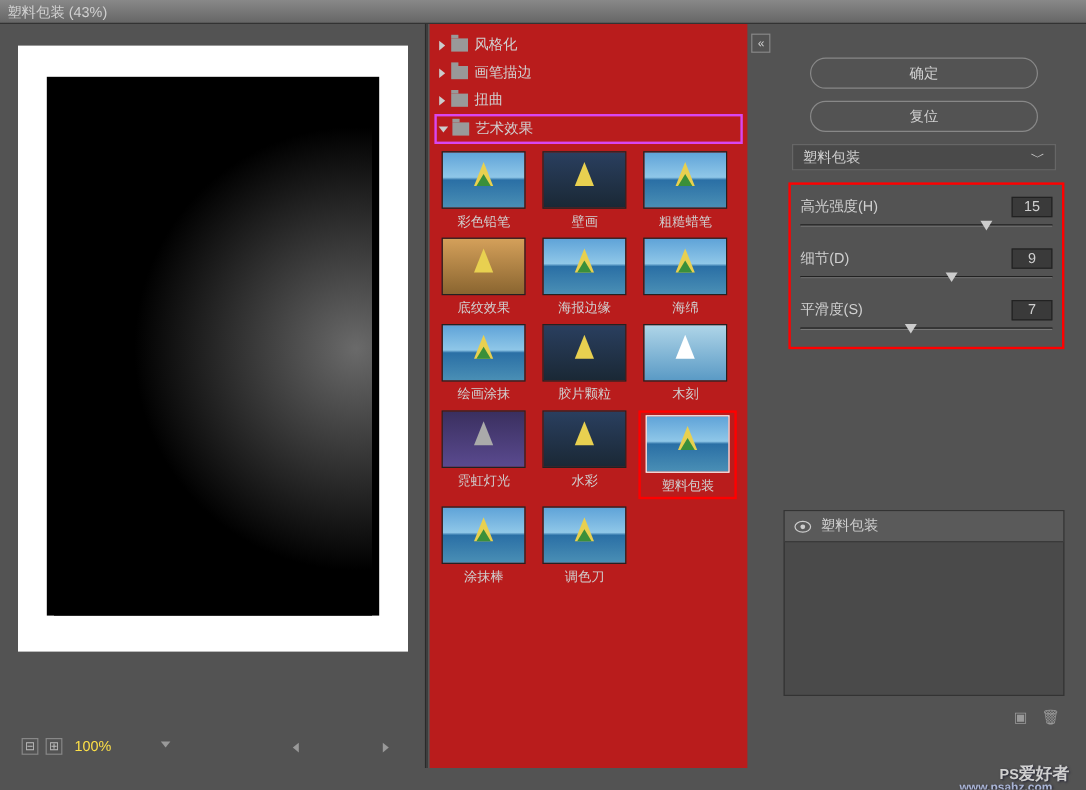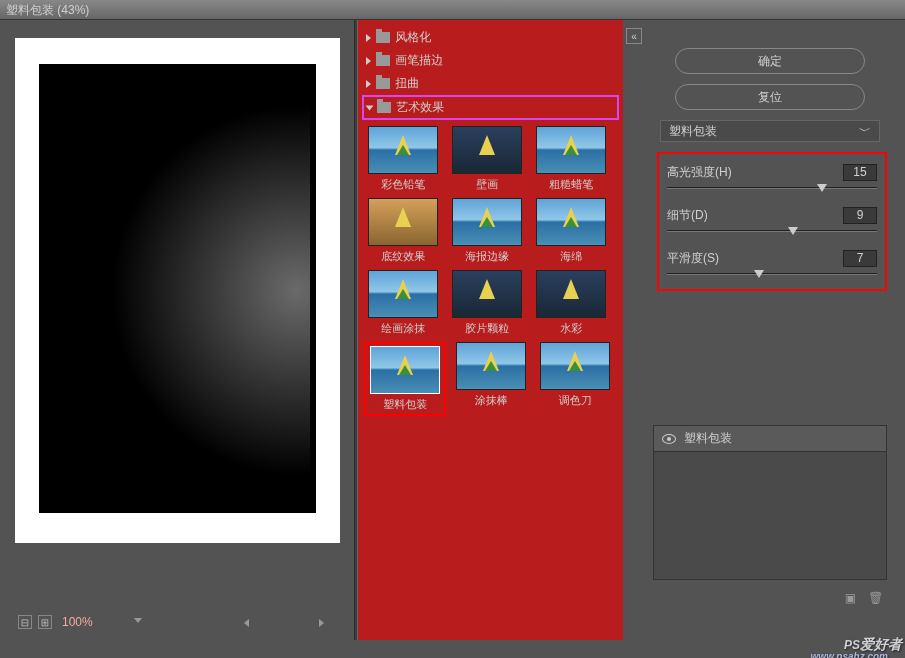--- a/index.html
+++ b/index.html
@@ -4,21 +4,21 @@
 <style>
 *{margin:0;padding:0;box-sizing:border-box;font-family:"Microsoft YaHei",sans-serif;font-size:12px;color:#d0d0d0;}
 body{background:#535353;width:905px;height:658px;overflow:hidden;position:relative;}
 .titlebar{height:20px;background:linear-gradient(#888,#666);padding:2px 6px;color:#222;font-size:11px;border-bottom:1px solid #333;}
 .main{display:flex;height:620px;}
 .preview-panel{width:358px;background:#535353;position:relative;padding:10px;}
 .preview-img{width:325px;height:505px;margin:8px auto 0;background:#fff;position:relative;overflow:hidden;}
 .preview-inner{position:absolute;inset:12px;background:#000;}
 .zoom-bar{position:absolute;bottom:10px;left:18px;display:flex;align-items:center;gap:6px;}
 .zb{width:14px;height:14px;border:1px solid #888;display:flex;align-items:center;justify-content:center;font-size:10px;color:#bbb;cursor:pointer;}
-.zoom-val{width:70px;padding:1px 4px;color:#fca5a5;}
+.zoom-val{width:70px;padding:1px 4px;color:#fde047;}
 .tri{width:0;height:0;border-top:4px solid transparent;border-bottom:4px solid transparent;}
 .tri-r{border-left:5px solid #999;}
 .tri-d{border-left:4px solid transparent;border-right:4px solid transparent;border-top:5px solid #999;}
 .scroll-h{position:absolute;bottom:10px;right:30px;width:80px;height:14px;display:flex;align-items:center;justify-content:space-between;}
 .divider{width:4px;background:#3d3d3d;border-left:1px solid #2a2a2a;border-right:1px solid #666;cursor:col-resize;}
 .gallery-panel{width:268px;background:#b91c1c;padding:6px 4px;overflow:hidden;}
 .cat{display:flex;align-items:center;gap:5px;padding:3px 4px;cursor:pointer;}
 .cat .arr{width:0;height:0;border-top:4px solid transparent;border-bottom:4px solid transparent;border-left:5px solid #ccc;}
 .cat.open .arr{transform:rotate(90deg);}
 .cat .folder{width:14px;height:11px;background:#999;position:relative;}
@@ -46,21 +46,21 @@
 .slider-head{display:flex;justify-content:space-between;align-items:center;margin-bottom:6px;}
 .slider-val{width:34px;height:17px;background:#3a3a3a;border:1px solid #222;text-align:center;line-height:15px;}
 .slider-track{height:2px;background:#333;border-top:1px solid #222;border-bottom:1px solid #777;position:relative;}
 .slider-thumb{position:absolute;top:-4px;width:0;height:0;border-left:5px solid transparent;border-right:5px solid transparent;border-top:8px solid #ccc;transform:translateX(-50%);cursor:pointer;}
 .layers{position:absolute;bottom:60px;left:8px;right:18px;height:155px;border:1px solid #333;background:#4a4a4a;}
 .layer-row{display:flex;align-items:center;gap:8px;padding:4px 8px;background:#5a5a5a;border-bottom:1px solid #333;}
 .eye{width:14px;height:10px;border:1px solid #ccc;border-radius:50%;position:relative;}
 .eye:after{content:"";position:absolute;inset:2px 4px;background:#ccc;border-radius:50%;}
 .layers-foot{position:absolute;bottom:35px;right:22px;display:flex;gap:10px;align-items:center;}
 .ic{width:15px;height:15px;display:flex;align-items:center;justify-content:center;color:#999;cursor:pointer;}
-.watermark{position:absolute;right:3px;bottom:4px;font-size:18px;font-style:italic;color:#c8d5f5;font-weight:bold;text-shadow:1px 1px 2px #223;}
+.watermark{position:absolute;right:14px;bottom:4px;font-size:18px;color:#c8d5f5;font-weight:bold;text-shadow:1px 1px 2px #223;}
 .watermark .cn{font-size:14px;}
 .wm-url{position:absolute;right:14px;bottom:-8px;font-size:10px;color:#aab5d5;}
 
 .rag{position:absolute;background:#fff;}
 </style>
 </head>
 <body>
 
 <div class="titlebar">
   <span>塑料包装 (43%)</span>
@@ -171,20 +171,32 @@
           </div>
           <div class="thumb-label">绘画涂抹</div>
         </div>
       <div class="thumb">
           <div class="thumb-img dark">
             <div class="sail"></div>
           </div>
           <div class="thumb-label">胶片颗粒</div>
         </div>
       <div class="thumb">
+          <div class="thumb-img wcut">
+            <div class="sail" style="border-bottom-color:#fff;"></div>
+          </div>
+          <div class="thumb-label">木刻</div>
+        </div>
+      <div class="thumb">
+          <div class="thumb-img neon">
+            <div class="sail" style="border-bottom-color:#aaa;"></div>
+          </div>
+          <div class="thumb-label">霓虹灯光</div>
+        </div>
+      <div class="thumb">
           <div class="thumb-img dark">
             <div class="sail"></div>
           </div>
           <div class="thumb-label">水彩</div>
         </div>
       <div class="thumb sel">
           <div class="thumb-img">
             <div class="sail"></div>
             <div class="sail2"></div>
           </div>

